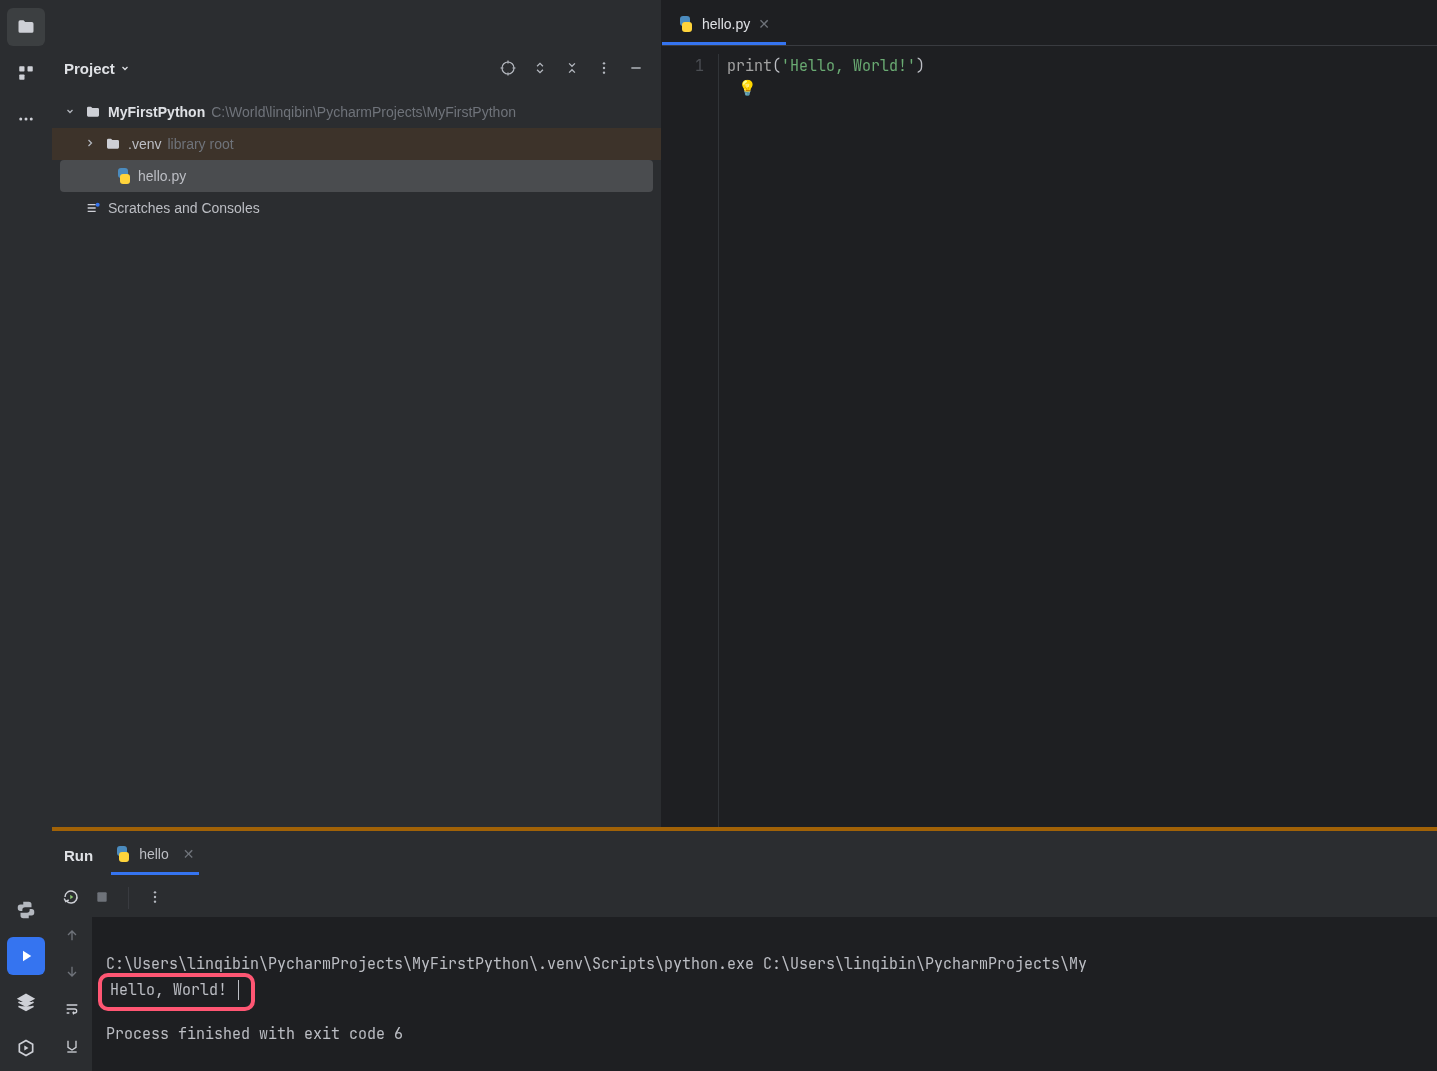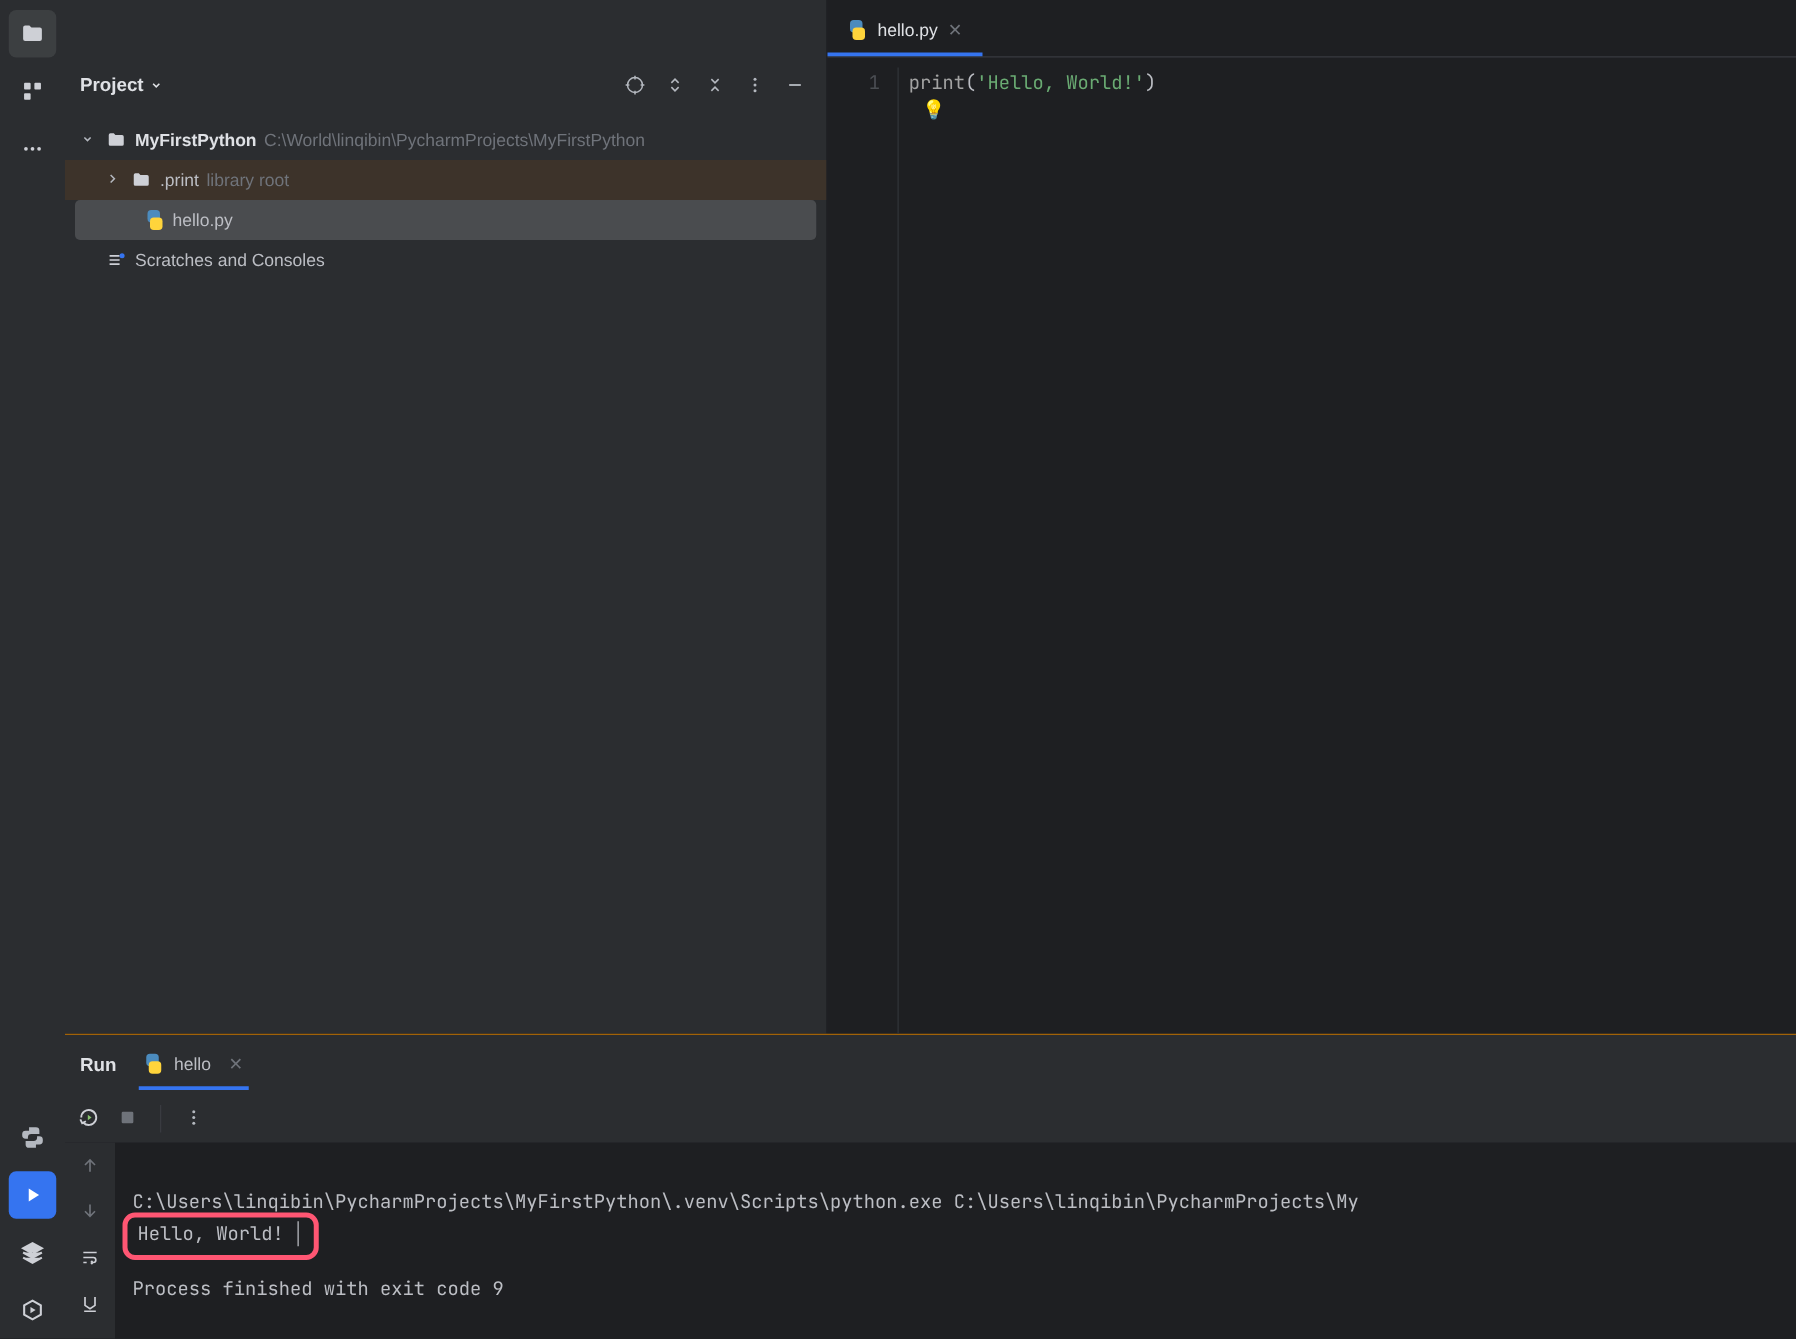--- a/index.html
+++ b/index.html
@@ -166,21 +166,21 @@
     position: absolute;
     left: 76px;
     top: 32px;
     font-size: 15px;
   }
   .run-panel {
     height: 244px;
     background: #2b2d30;
     display: flex;
     flex-direction: column;
-    border-top: 1px solid #a16207;
+    border-top: 4px solid #a16207;
   }
   .run-header {
     height: 48px;
     display: flex;
     align-items: center;
     padding: 0 12px;
     gap: 18px;
   }
   .run-header .run-title {
     font-weight: 600;
@@ -369,21 +369,21 @@
         </div>
         <div class="tree-row indent-1 venv">
           <span class="chev">
             <svg width="12" height="12" viewBox="0 0 24 24">
                 <path d="M9 6l6 6-6 6" stroke="#b4b8bf" stroke-width="2.5" fill="none"></path>
               </svg>
           </span>
           <svg width="18" height="16" viewBox="0 0 24 24">
               <path fill="#ced0d6" d="M3 6a2 2 0 0 1 2-2h4l2 2h8a2 2 0 0 1 2 2v9a2 2 0 0 1-2 2H5a2 2 0 0 1-2-2z"></path>
             </svg>
-          <span>.print</span>
+          <span>.venv</span>
           <span class="dimmed">library root</span>
         </div>
         <div class="tree-row indent-2 selected">
           <span class="python-icon"></span>
           <span>hello.py</span>
         </div>
         <div class="tree-row" style="padding-left:32px;">
           <svg width="18" height="16" viewBox="0 0 24 24">
               <path d="M4 7h12M4 12h12M4 17h12" stroke="#ced0d6" stroke-width="2"></path>
               <circle cx="19" cy="7" r="3" fill="#3574f0"></circle>
@@ -462,17 +462,17 @@
         </span>
         <span>
           <svg width="18" height="16" viewBox="0 0 24 24">
               <path d="M6 4v10l6 4 6-4V4" stroke="#ced0d6" stroke-width="2" fill="none"></path>
               <path d="M5 21h14" stroke="#ced0d6" stroke-width="2"></path>
             </svg>
         </span>
       </div>
       <div class="console">
 <div>C:\Users\linqibin\PycharmProjects\MyFirstPython\.venv\Scripts\python.exe C:\Users\linqibin\PycharmProjects\My</div><div class="hello-box"><span>Hello, World!</span><span style="border-right:1px solid #bcbec4;margin-left:2px;">&nbsp;</span></div>
-<div>Process finished with exit code 9</div>
+<div>Process finished with exit code 6</div>
       </div>
     </div>
   </div>
 </div>
 
 </body></html>

